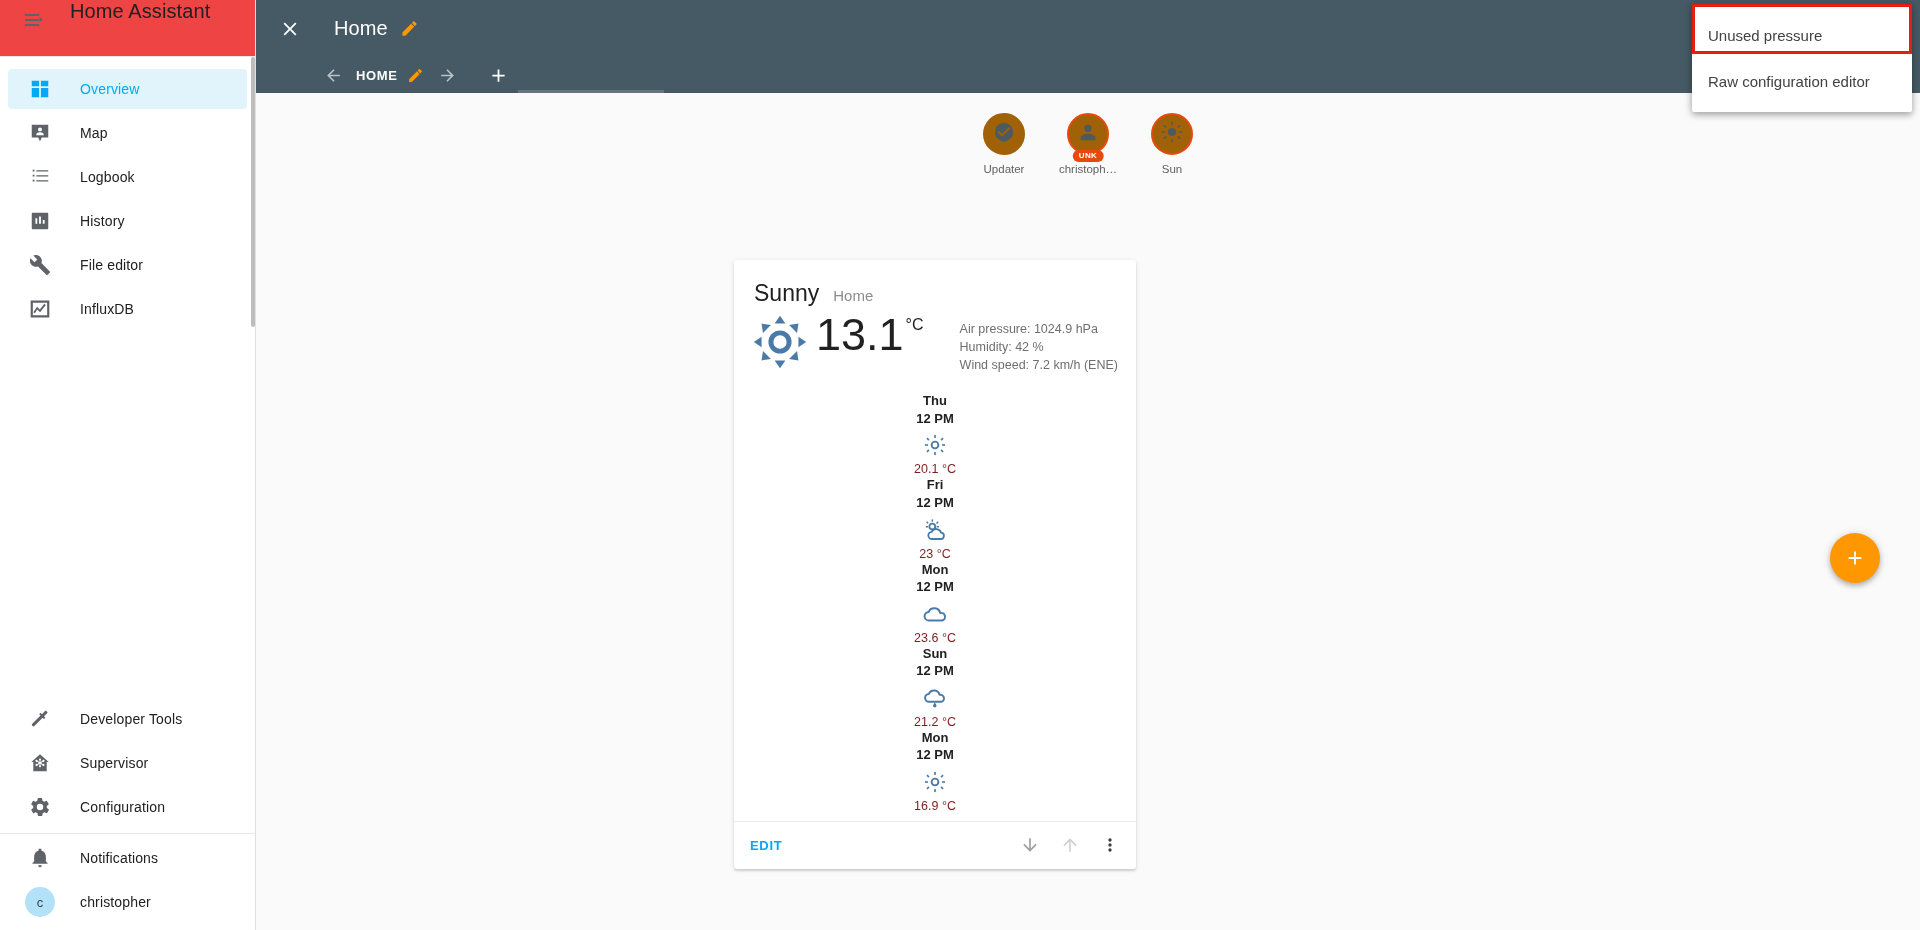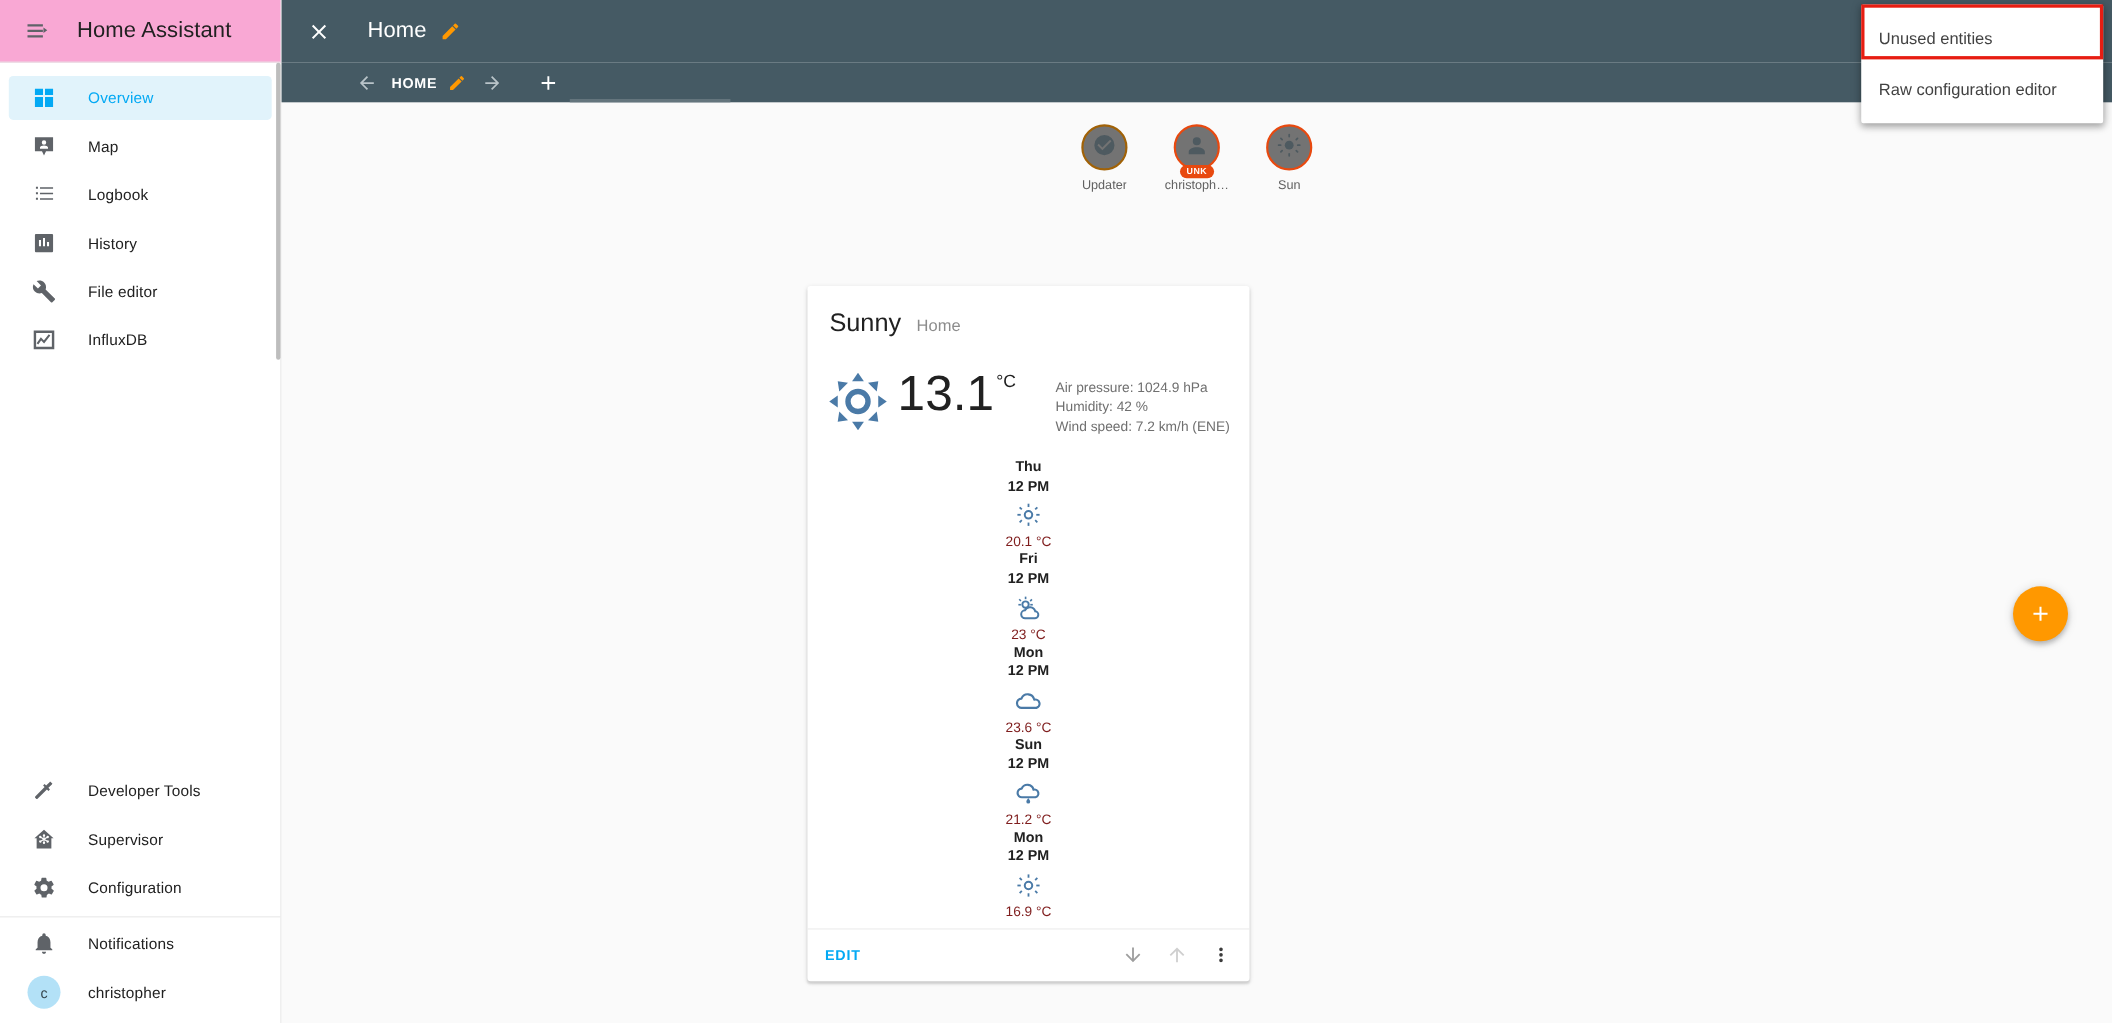--- a/index.html
+++ b/index.html
@@ -12,23 +12,23 @@
   .app { display: flex; width: 1920px; height: 930px; position: relative; }
 
   
   .sidebar {
     width: 256px; height: 930px; background: #ffffff;
     border-right: 1px solid #e0e0e0;
     display: flex; flex-direction: column; flex: none;
     position: relative;
   }
   .sb-header {
-    height: 57px; display: flex; align-items: center;
+    height: 57px; display: flex; align-items: flex-start;
     border-bottom: 1px solid #e8e8e8; flex: none; padding-left: 14px;
-    background: #f9a8d4;
+    background: #ef4444;
   }
   .sb-burger {
     width: 40px; height: 40px; display: flex; align-items: center;
     justify-content: center; cursor: pointer; flex: none;
   }
   .sb-title {
     font-size: 20px; color: #212121; margin-left: 16px;
     white-space: nowrap; letter-spacing: .1px;
   }
   .sb-list { padding-top: 8px; flex: 1 1 auto; overflow: hidden; }
@@ -107,21 +107,21 @@
   
   .content { position: relative; height: 837px; background: #fafafa; overflow: hidden; }
 
   .badges {
     display: flex; justify-content: center; gap: 22px;
     padding-top: 20px;
   }
   .badge { width: 62px; display: flex; flex-direction: column; align-items: center; cursor: pointer; }
   .badge-circle {
     width: 42px; height: 42px; border-radius: 50%;
-    background: #737373; border: 2px solid #a16207;
+    background: #a16207; border: 2px solid #a16207;
     display: flex; align-items: center; justify-content: center;
     position: relative;
   }
   .badge-circle.orange { border-color: #e8490f; }
   .badge-sub {
     position: absolute; bottom: -9px; left: 50%; transform: translateX(-50%);
     background: #e8490f; color: #fff; font-size: 8px; font-weight: bold;
     padding: 2px 6px; border-radius: 8px; letter-spacing: .4px; line-height: 1;
   }
   .badge-name {
@@ -131,21 +131,21 @@
 
   .card {
     position: absolute; left: 478px; top: 167px; width: 402px;
     background: #ffffff; border-radius: 3px;
     box-shadow: 0 2px 2px rgba(0,0,0,.12), 0 1px 5px rgba(0,0,0,.1);
   }
   .card-body { padding: 16px 16px 8px 16px; }
   .wx-head { display: flex; align-items: baseline; padding: 4px 0 0 4px; }
   .wx-state { font-size: 23px; color: #212121; font-weight: 400; }
   .wx-loc { font-size: 15px; color: #8c8c8c; margin-left: 14px; }
-  .wx-main { display: flex; align-items: flex-start; margin-top: 30px; }
+  .wx-main { display: flex; align-items: flex-start; margin-top: 7px; }
   .wx-icon { width: 56px; height: 56px; flex: none; margin-left: 2px; }
   .wx-temp { display: flex; align-items: flex-start; margin-left: 8px; }
   .wx-temp-num { font-size: 45px; color: #212121; line-height: .95; font-weight: 400; }
   .wx-temp-unit { font-size: 16px; color: #212121; margin-left: 2px; margin-top: 2px; }
   .wx-attrs {
     margin-left: auto; text-align: left; font-size: 12.5px;
     color: #6f6f6f; line-height: 1.45; padding-top: 6px; padding-right: 2px;
   }
   .forecast { display: flex; margin-top: 18px; padding: 0 4px; flex-direction: column; }
   .fc {
@@ -554,18 +554,18 @@
 
       <div class="fab">
         <svg width="22" height="22" viewBox="0 0 24 24">
             <path fill="#ffffff" d="M19 13h-6v6h-2v-6H5v-2h6V5h2v6h6v2Z"></path>
           </svg>
       </div>
     </div>
   </div>
 
   <div class="menu">
-    <div class="menu-item">Unused entities</div>
+    <div class="menu-item">Unused pressure</div>
     <div class="menu-item">Raw configuration editor</div>
   </div>
   <div class="annot-box"></div>
 
 </div>
 
 </body></html>

